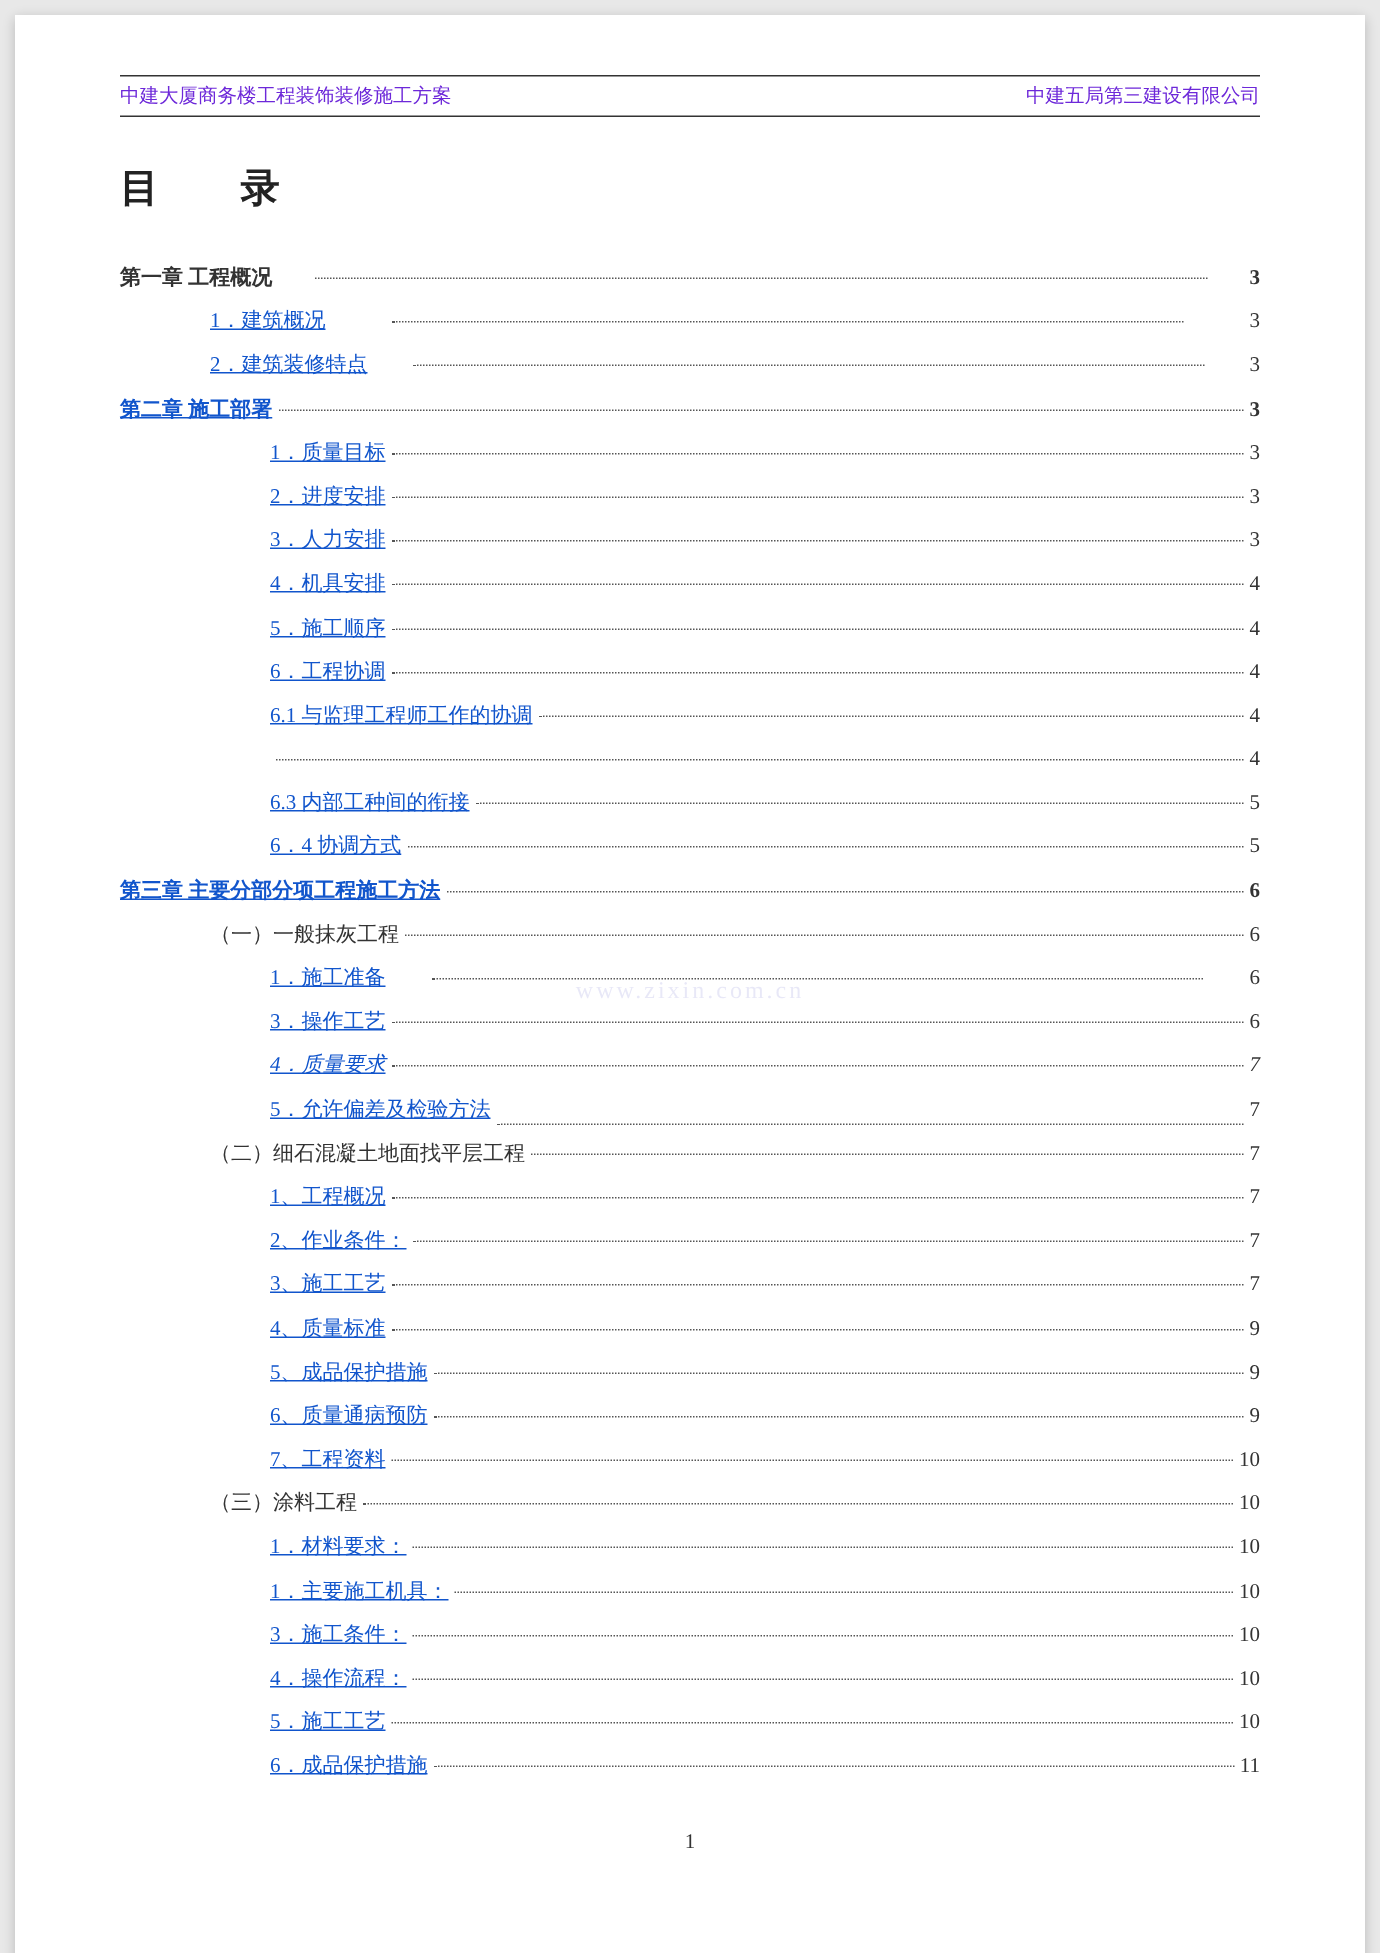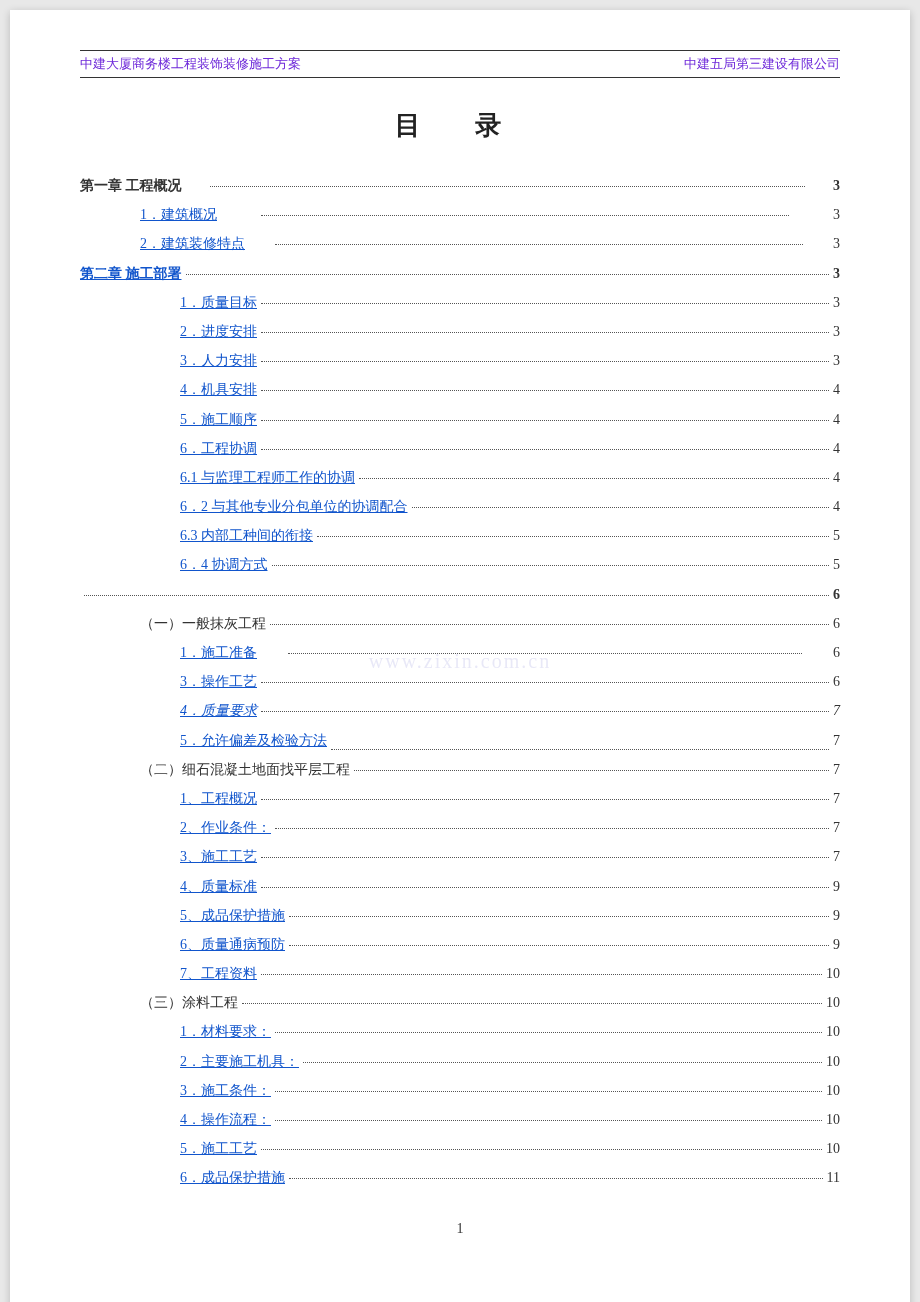--- a/index.html
+++ b/index.html
@@ -33,21 +33,20 @@
       align-items: center;
       border-top: 1px solid #333;
       border-bottom: 1px solid #333;
       padding: 4px 0;
       margin-bottom: 30px;
       font-size: 13px;
       color: #6d28d9;
     }
 
     .page-main-title {
-      text-align: center;
       font-size: 26px;
       font-weight: bold;
       letter-spacing: 24px;
       color: #222;
       margin-bottom: 30px;
       margin-top: 10px;
     }
 
     .toc-container {
       width: 100%;
@@ -85,21 +84,21 @@
       white-space: nowrap;
       color: #333;
       font-size: 14px;
     }
 
     .watermark {
       position: absolute;
       top: 50%;
       left: 50%;
       transform: translate(-50%, -50%);
-      font-size: 20px;
+      font-size: 16px;
       color: rgba(100,100,200,0.15);
       white-space: nowrap;
       pointer-events: none;
       letter-spacing: 2px;
     }
 
     .footer-page {
       text-align: center;
       font-size: 14px;
       color: #333;
@@ -168,35 +167,35 @@
         <span class="toc-label blue-link">6．工程协调</span>
         <span class="toc-dots"></span>
         <span class="toc-page">4</span>
       </div>
       <div class="toc-entry" style="padding-left: 100px;">
         <span class="toc-label blue-link">6.1 与监理工程师工作的协调</span>
         <span class="toc-dots"></span>
         <span class="toc-page">4</span>
       </div>
       <div class="toc-entry" style="padding-left: 100px;">
-        <span class="toc-label blue-link">6．2 与其他专业分包单位的协调配合</span>
         <span class="toc-dots"></span>
         <span class="toc-page">4</span>
       </div>
       <div class="toc-entry" style="padding-left: 100px;">
         <span class="toc-label blue-link">6.3 内部工种间的衔接</span>
         <span class="toc-dots"></span>
         <span class="toc-page">5</span>
       </div>
       <div class="toc-entry" style="padding-left: 100px;">
         <span class="toc-label blue-link">6．4 协调方式</span>
         <span class="toc-dots"></span>
         <span class="toc-page">5</span>
       </div>
       <div class="toc-entry" style="padding-left: 0px; font-weight: bold;">
+        <span class="toc-label blue-link">第三章  主要分部分项工程施工方法</span>
         <span class="toc-dots"></span>
         <span class="toc-page">6</span>
       </div>
       <div class="toc-entry" style="padding-left: 60px;">
         <span class="toc-label">（一）一般抹灰工程</span>
         <span class="toc-dots"></span>
         <span class="toc-page">6</span>
       </div>
       <div class="toc-entry" style="padding-left: 100px; gap: 27px;">
         <span class="toc-label blue-link">1．施工准备</span>
@@ -262,21 +261,21 @@
         <span class="toc-label">（三）涂料工程</span>
         <span class="toc-dots"></span>
         <span class="toc-page">10</span>
       </div>
       <div class="toc-entry" style="padding-left: 100px;">
         <span class="toc-label blue-link">1．材料要求：</span>
         <span class="toc-dots"></span>
         <span class="toc-page">10</span>
       </div>
       <div class="toc-entry" style="padding-left: 100px;">
-        <span class="toc-label blue-link">2．主要施工机具：</span>
+        <span class="toc-label blue-link">1．主要施工机具：</span>
         <span class="toc-dots"></span>
         <span class="toc-page">10</span>
       </div>
       <div class="toc-entry" style="padding-left: 100px;">
         <span class="toc-label blue-link">3．施工条件：</span>
         <span class="toc-dots"></span>
         <span class="toc-page">10</span>
       </div>
       <div class="toc-entry" style="padding-left: 100px;">
         <span class="toc-label blue-link">4．操作流程：</span>

